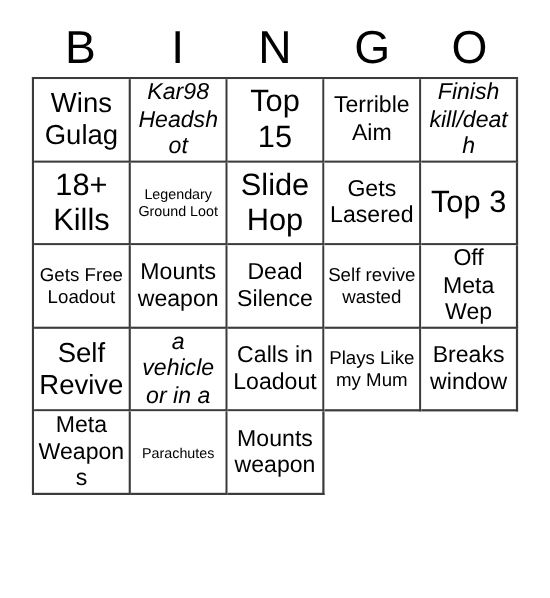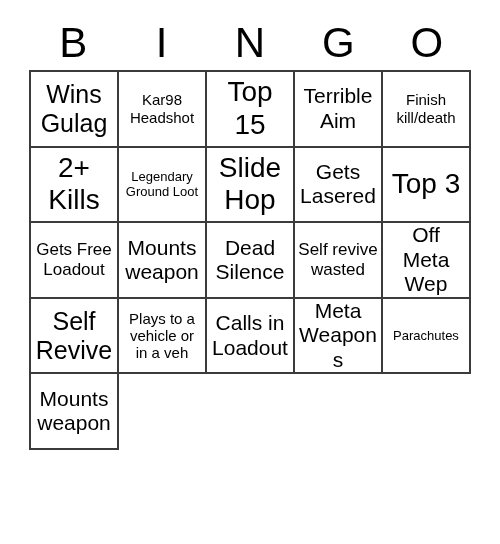--- a/index.html
+++ b/index.html
@@ -78,21 +78,21 @@
     color: #000000;
     line-height: 1.16;
     word-wrap: break-word;
   }
 
   
   .size-xl  { font-size: 28px; }
   .size-lg  { font-size: 25px; }
   .size-md  { font-size: 21px; }
   .size-sm  { font-size: 17px; }
-  .size-xs  { font-size: 15px; }
+  .size-xs  { font-size: 21px; font-style: italic; }
   .size-xxs { font-size: 13px; }
 </style>
 </head>
 <body>
 
 <div class="bingo-card">
 
   <div class="header-row">
     <div class="header-cell">B</div>
     <div class="header-cell">I</div>
@@ -113,21 +113,21 @@
       <span class="cell-text size-xl">Top 15</span>
     </div>
     <div class="cell">
       <span class="cell-text size-md">Terrible Aim</span>
     </div>
     <div class="cell">
       <span class="cell-text size-xs">Finish kill/death</span>
     </div>
 
     <div class="cell">
-      <span class="cell-text size-xl">2+ Kills</span>
+      <span class="cell-text size-xl">18+ Kills</span>
     </div>
     <div class="cell">
       <span class="cell-text size-xxs">Legendary Ground Loot</span>
     </div>
     <div class="cell">
       <span class="cell-text size-xl">Slide Hop</span>
     </div>
     <div class="cell">
       <span class="cell-text size-md">Gets Lasered</span>
     </div>
@@ -153,20 +153,26 @@
 
     <div class="cell">
       <span class="cell-text size-lg">Self Revive</span>
     </div>
     <div class="cell">
       <span class="cell-text size-xs">Plays to a vehicle or in a veh</span>
     </div>
     <div class="cell">
       <span class="cell-text size-md">Calls in Loadout</span>
     </div>
+    <div class="cell">
+      <span class="cell-text size-sm">Plays Like my Mum</span>
+    </div>
+    <div class="cell">
+      <span class="cell-text size-md">Breaks window</span>
+    </div>
 
     <div class="cell">
       <span class="cell-text size-md">Meta Weapons</span>
     </div>
     <div class="cell">
       <span class="cell-text size-xxs">Parachutes</span>
     </div>
     <div class="cell">
       <span class="cell-text size-md">Mounts weapon</span>
     </div>

